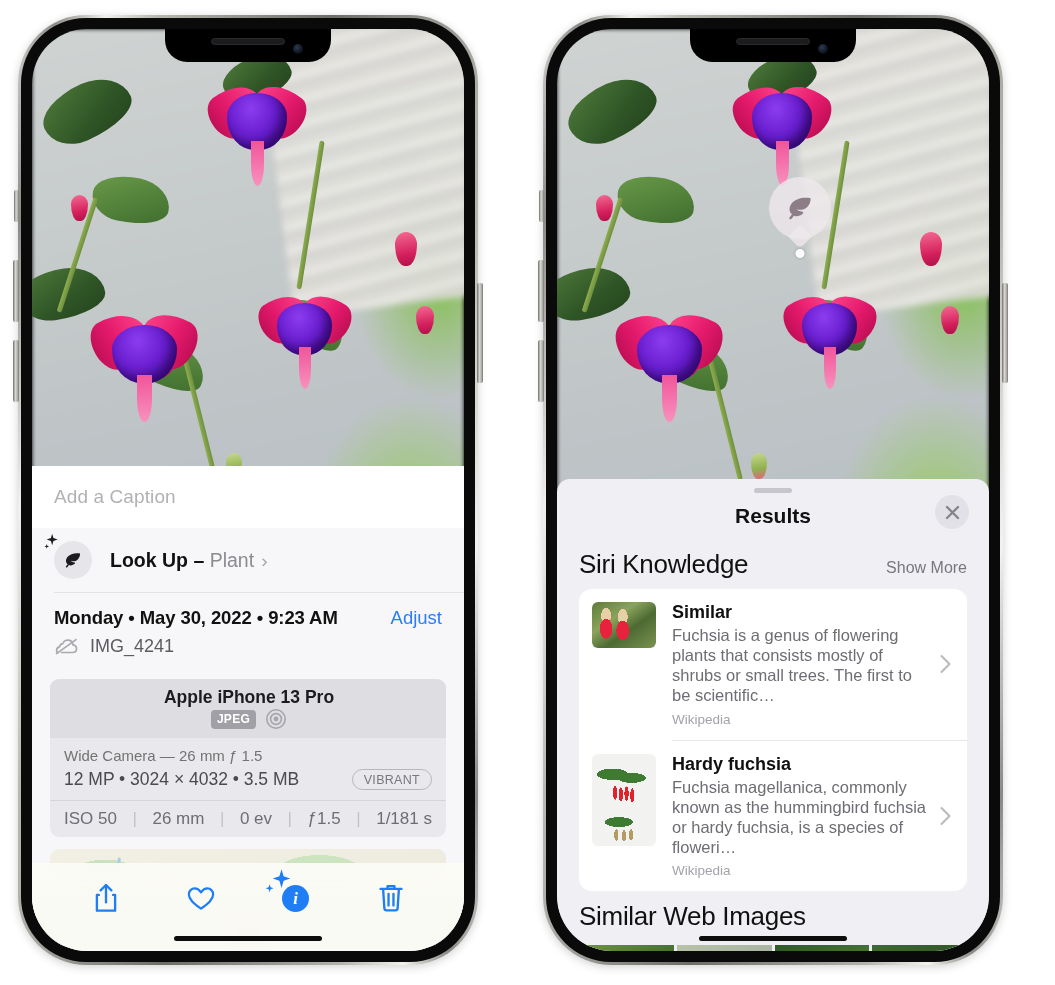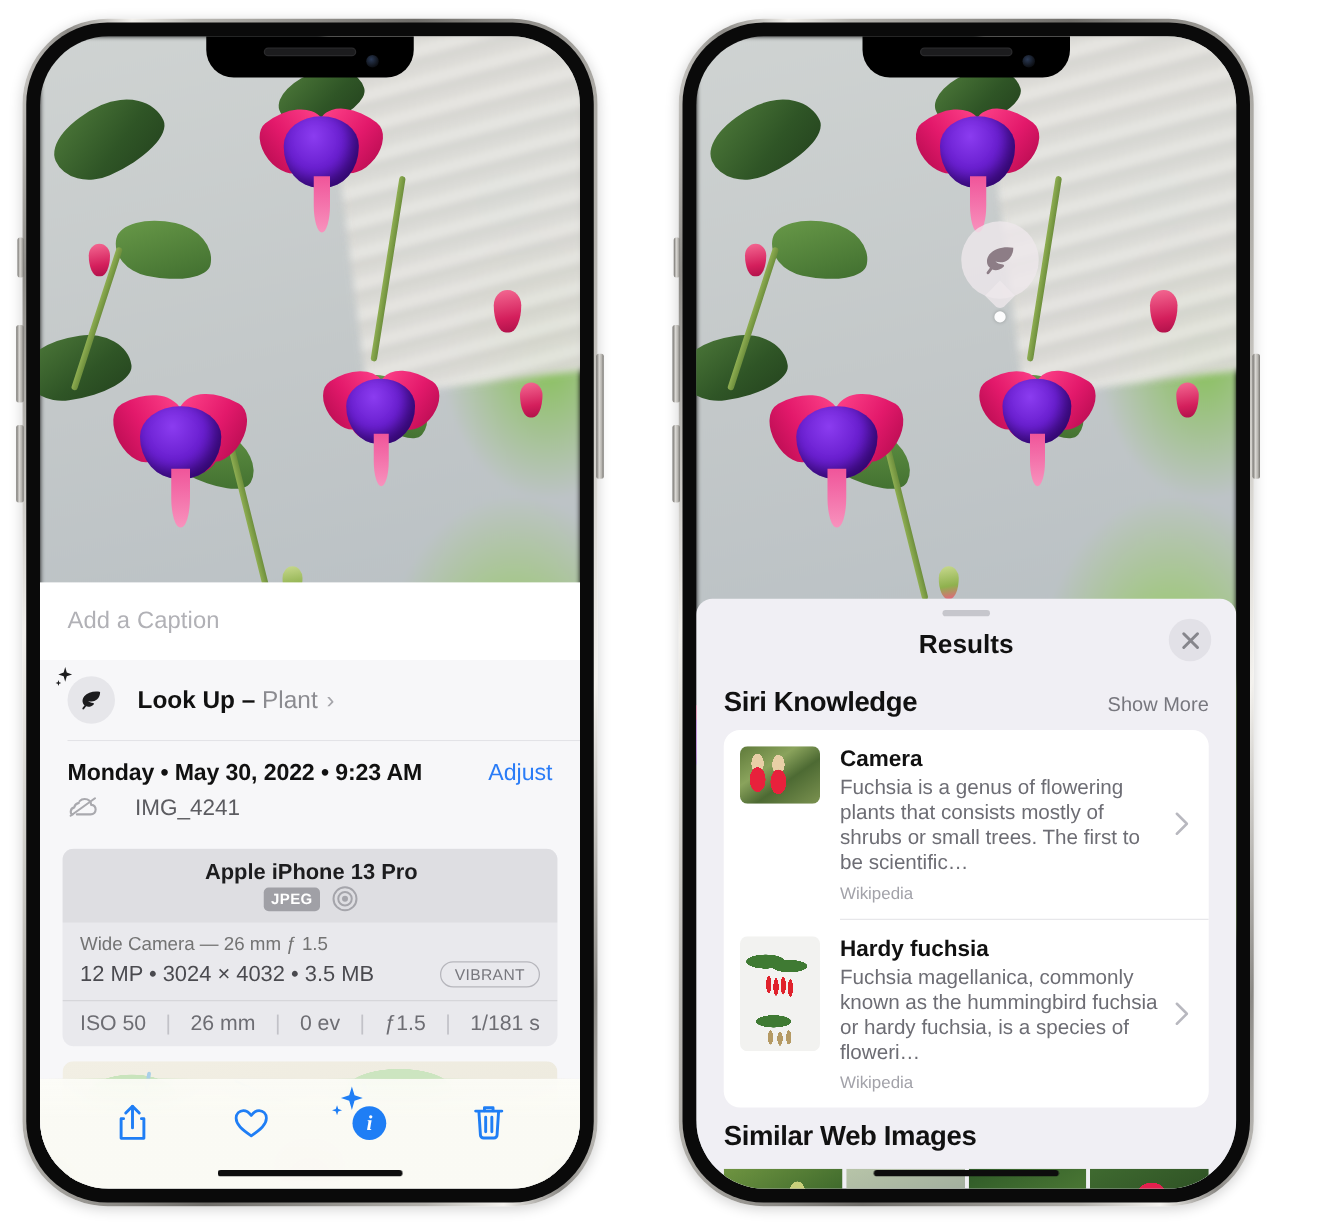--- a/index.html
+++ b/index.html
@@ -193,21 +193,21 @@
   }
   .lookup-text { margin-left:18px; font-size:19.5px; font-weight:700; color:#111; }
   .lookup-text .sub { font-weight:400; color:#8b8b90; }
   .chev-sm { margin-left:7px; font-weight:400; color:#a5a5aa; font-size:19px; }
   .divider { height:1px; background:#e3e3e7; margin-left:22px; }
 
   .meta-block { background:#f7f7f9; padding: 14px 22px 10px; }
   .meta-line1 { display:flex; align-items:baseline; justify-content:space-between; }
   .meta-date { font-size:18.5px; font-weight:700; color:#111; letter-spacing:-.1px; }
   .adjust { font-size:18.5px; color:#2a7cf7; font-weight:400; }
-  .meta-line2 { display:flex; margin-top:7px; gap:28px; }
+  .meta-line2 { display:flex; align-items:center; margin-top:7px; gap:10px; }
   .cloud-off { width:26px; height:19px; }
   .cloud-off path, .cloud-off line { stroke:#a9a9ae; stroke-width:1.7; fill:none; stroke-linecap:round; }
   .filename { font-size:18px; color:#5c5c61; }
 
   .exif-card {
     margin: 12px 18px 0; border-radius:9px; overflow:hidden;
     background:#e9e9ed;
   }
   .exif-head {
     display:flex; align-items:center; justify-content:space-between;
@@ -299,21 +299,21 @@
     position:absolute; right:20px; top:2px;
     width:34px; height:34px; border-radius:50%; background:#e2e1e7;
     display:flex; align-items:center; justify-content:center;
   }
   .close-btn svg { width:17px; height:17px; stroke:#86868c; stroke-width:2.4; stroke-linecap:round; }
 
   .sec-head {
     display:flex; align-items:baseline; justify-content:space-between;
     padding: 10px 22px 9px;
   }
-  .sec-title { font-size:22px; font-weight:700; color:#111; letter-spacing:-.3px; }
+  .sec-title { font-size:26px; font-weight:400; color:#111; letter-spacing:-.3px; }
   .show-more { font-size:16px; color:#77777e; }
 
   .kn-card {
     margin: 0 22px; background:#fff; border-radius:13px; overflow:hidden;
   }
   .kn-row { display:flex; padding: 13px 14px 13px 13px; align-items:flex-start; position:relative; }
   .kn-thumb { flex:none; border-radius:6px; overflow:hidden; }
   .kn-thumb.a { width:64px; height:46px; }
   .kn-thumb.b { width:64px; height:92px; }
   .kn-thumb i { display:block; width:100%; height:100%; }
@@ -740,21 +740,21 @@
             <span class="sec-title">Siri Knowledge</span>
             <span class="show-more">Show More</span>
           </div>
 
           <div class="kn-card">
             <div class="kn-row">
               <div class="kn-thumb a">
                   <i class="thumb-a"></i>
                 </div>
               <div class="kn-text">
-                <div class="kn-title">Camera</div>
+                <div class="kn-title">Similar</div>
                 <div class="kn-desc">Fuchsia is a genus of flowering plants that consists mostly of shrubs or small trees. The first to be scientific…</div>
                 <div class="kn-src">Wikipedia</div>
               </div>
               <svg class="kn-chev" viewBox="0 0 11 19">
                   <path d="M1.5 1.5l8 8-8 8"></path>
                 </svg>
             </div>
             <div class="kn-div"></div>
             <div class="kn-row">
               <div class="kn-thumb b">

